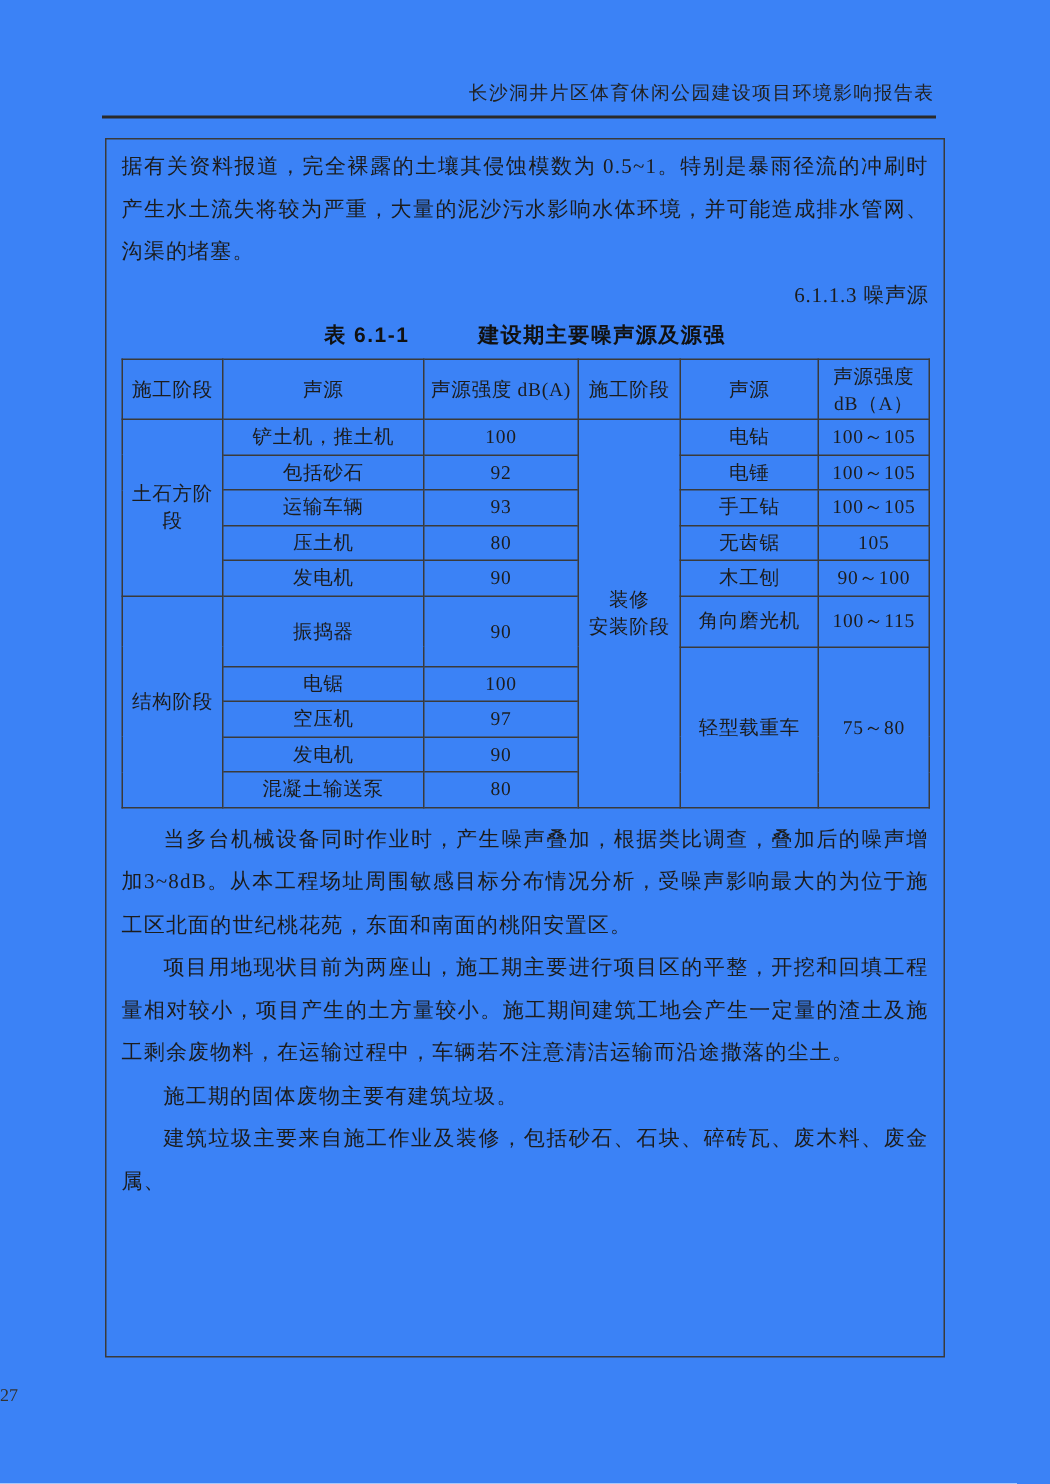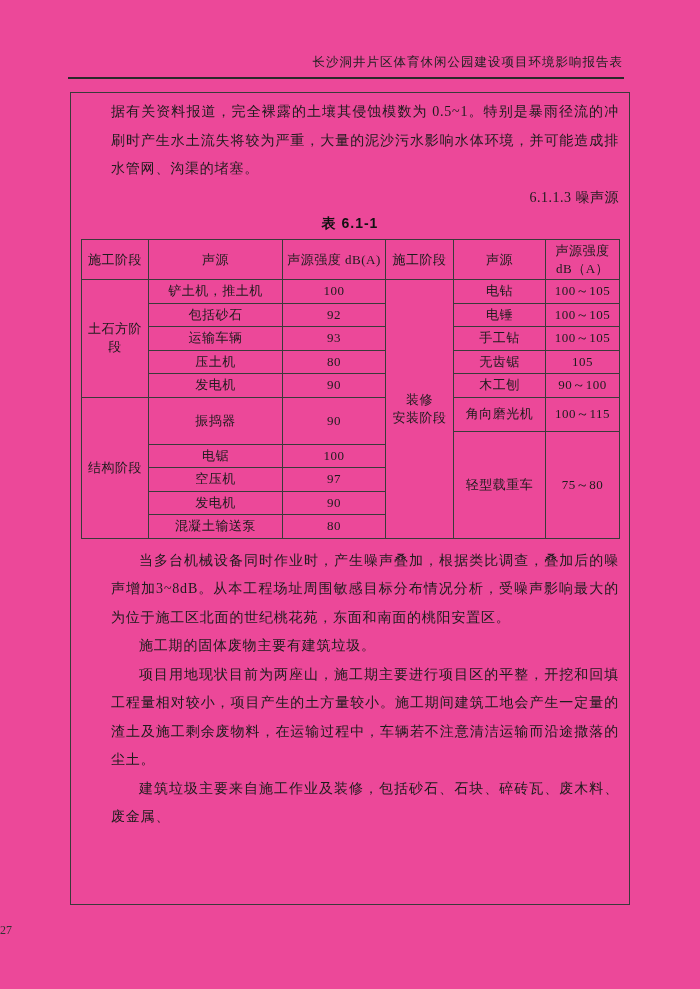--- a/index.html
+++ b/index.html
@@ -1,20 +1,20 @@
 <!DOCTYPE html>
 <html><head>
 <meta charset="utf-8">
 <style>
   * { margin:0; padding:0; box-sizing:border-box; }
   html,body { background:#ffffff; }
   .page {
     position:relative;
     width:700px; height:989px;
-    background:#ec4899;
+    background:#3b82f6;
     font-family:"Liberation Serif","DejaVu Serif",serif;
     color:#1c1c1c;
     overflow:hidden;
   }
   .doc-header {
     position:absolute; top:54px; left:70px; width:553px;
     text-align:right;
     font-size:12.5px; letter-spacing:1px;
     color:#222;
   }
@@ -27,21 +27,20 @@
     width:560px; height:813px;
     border:1.5px solid #3a3a3a;
     padding:5px 10px 0 10px;
     overflow:hidden;
   }
   .para, .heading {
     font-size:14px; line-height:28.5px;
     letter-spacing:0.8px;
     text-align:justify;
     color:#1c1c1c;
-    margin-left:30px;
   }
   .indent { text-indent:2em; }
   .heading { text-align:right; letter-spacing:0.5px; }
   .table-caption {
     display:flex; justify-content:center; align-items:baseline;
     gap:46px;
     margin:3px 0 6px 0;
     font-family:"Liberation Sans","DejaVu Sans",sans-serif;
     font-weight:bold; font-size:14px; letter-spacing:1px;
     color:#111;
@@ -79,20 +78,21 @@
   <div class="header-rule"></div>
 
   <div class="content-box">
 
     <p class="para">据有关资料报道，完全裸露的土壤其侵蚀模数为 0.5~1。特别是暴雨径流的冲刷时产生水土流失将较为严重，大量的泥沙污水影响水体环境，并可能造成排水管网、沟渠的堵塞。</p>
 
     <p class="heading">6.1.1.3  噪声源</p>
 
     <div class="table-caption">
       <span>表 6.1-1</span>
+      <span>建设期主要噪声源及源强</span>
     </div>
 
     <table class="noise-table">
       <colgroup>
         <col class="c1">
           <col class="c2">
           <col class="c3">
           <col class="c4">
           <col class="c5">
           <col class="c6">
@@ -167,21 +167,21 @@
         <td>混凝土输送泵</td>
         <td>80</td>
       </tr>
     </tbody>
       </table>
 
     <div class="gap-after-table"></div>
 
     <p class="para indent">当多台机械设备同时作业时，产生噪声叠加，根据类比调查，叠加后的噪声增加3~8dB。从本工程场址周围敏感目标分布情况分析，受噪声影响最大的为位于施工区北面的世纪桃花苑，东面和南面的桃阳安置区。</p>
 
+    <p class="para indent">项目用地现状目前为两座山，施工期主要进行项目区的平整，开挖和回填工程量相对较小，项目产生的土方量较小。施工期间建筑工地会产生一定量的渣土及施工剩余废物料，在运输过程中，车辆若不注意清洁运输而沿途撒落的尘土。</p>
     <p class="para indent">施工期的固体废物主要有建筑垃圾。</p>
-    <p class="para indent">项目用地现状目前为两座山，施工期主要进行项目区的平整，开挖和回填工程量相对较小，项目产生的土方量较小。施工期间建筑工地会产生一定量的渣土及施工剩余废物料，在运输过程中，车辆若不注意清洁运输而沿途撒落的尘土。</p>
     <p class="para indent">建筑垃圾主要来自施工作业及装修，包括砂石、石块、碎砖瓦、废木料、废金属、</p>
 
   </div>
 
   <div class="page-number">27</div>
 
 </div>
 
 </body></html>

